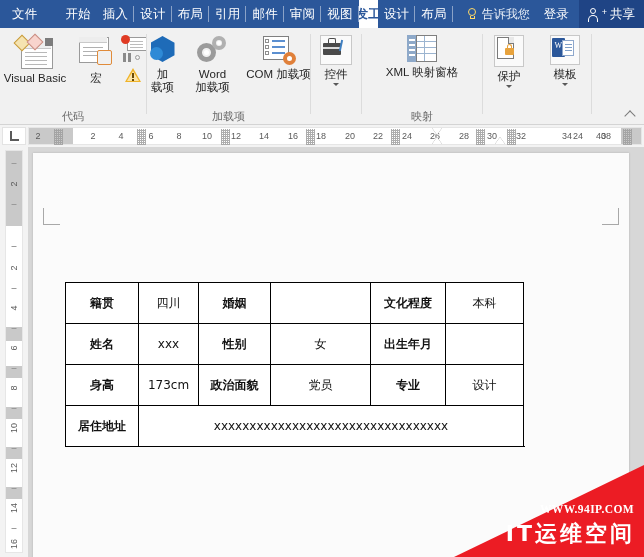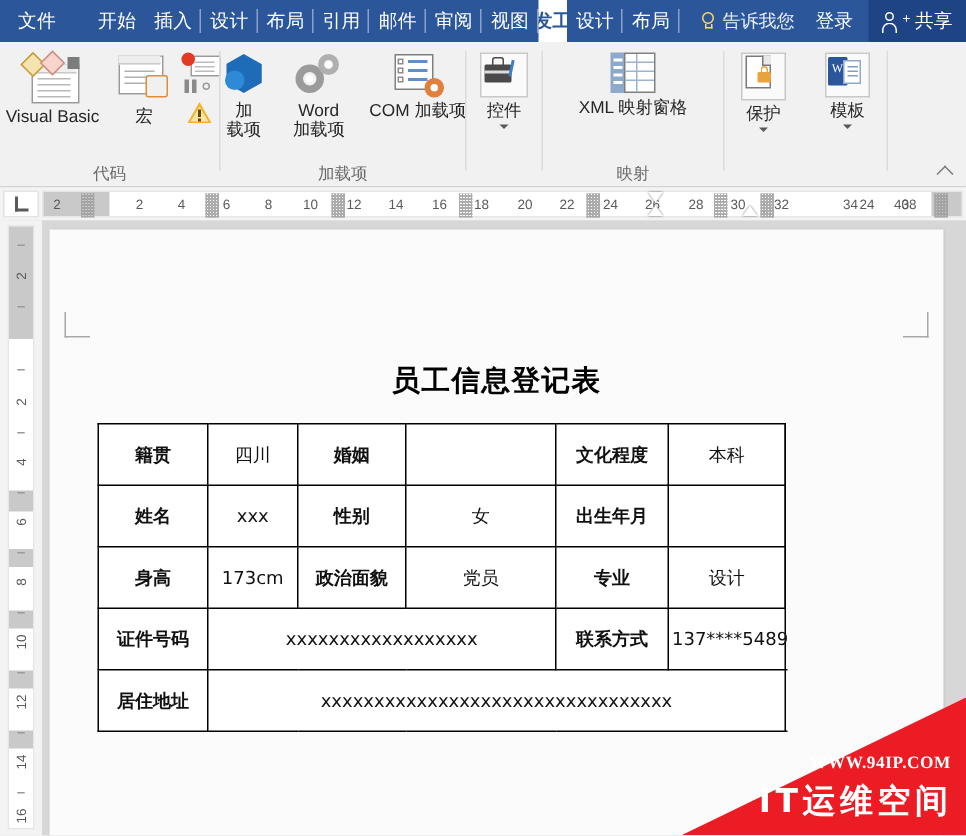--- a/index.html
+++ b/index.html
@@ -589,21 +589,20 @@
       <span class="vr-tick" style="top:337px"></span>
         <span class="vr-tick" style="top:377px"></span>
     </div>
   </div>
 
   <div class="docarea">
     <div class="page">
       <span class="mcorner tl"></span>
       <span class="mcorner tr"></span>
 
-      <div class="doctitle">员工信息登记表</div>
 
       <table class="tbl">
         <colgroup>
           <col style="width:73px">
             <col style="width:60px">
             <col style="width:72px">
           <col style="width:100px">
             <col style="width:75px">
             <col style="width:78px">
             <col style="width:0px">
@@ -630,26 +629,20 @@
         <tr>
           <td class="lbl">身高</td>
           <td>173cm</td>
           <td class="lbl">政治面貌</td>
           <td>党员</td>
           <td class="lbl">专业</td>
           <td>设计</td>
           <td></td>
         </tr>
         <tr>
-          <td class="lbl">证件号码</td>
-          <td colspan="3">xxxxxxxxxxxxxxxxxx</td>
-          <td class="lbl">联系方式</td>
-          <td colspan="2">137****5489</td>
-        </tr>
-        <tr>
           <td class="lbl">居住地址</td>
           <td colspan="6">xxxxxxxxxxxxxxxxxxxxxxxxxxxxxxxxx</td>
         </tr>
       </tbody>
         </table>
     </div>
   </div>
 
   <div class="wm">
     <span class="tri"></span>

